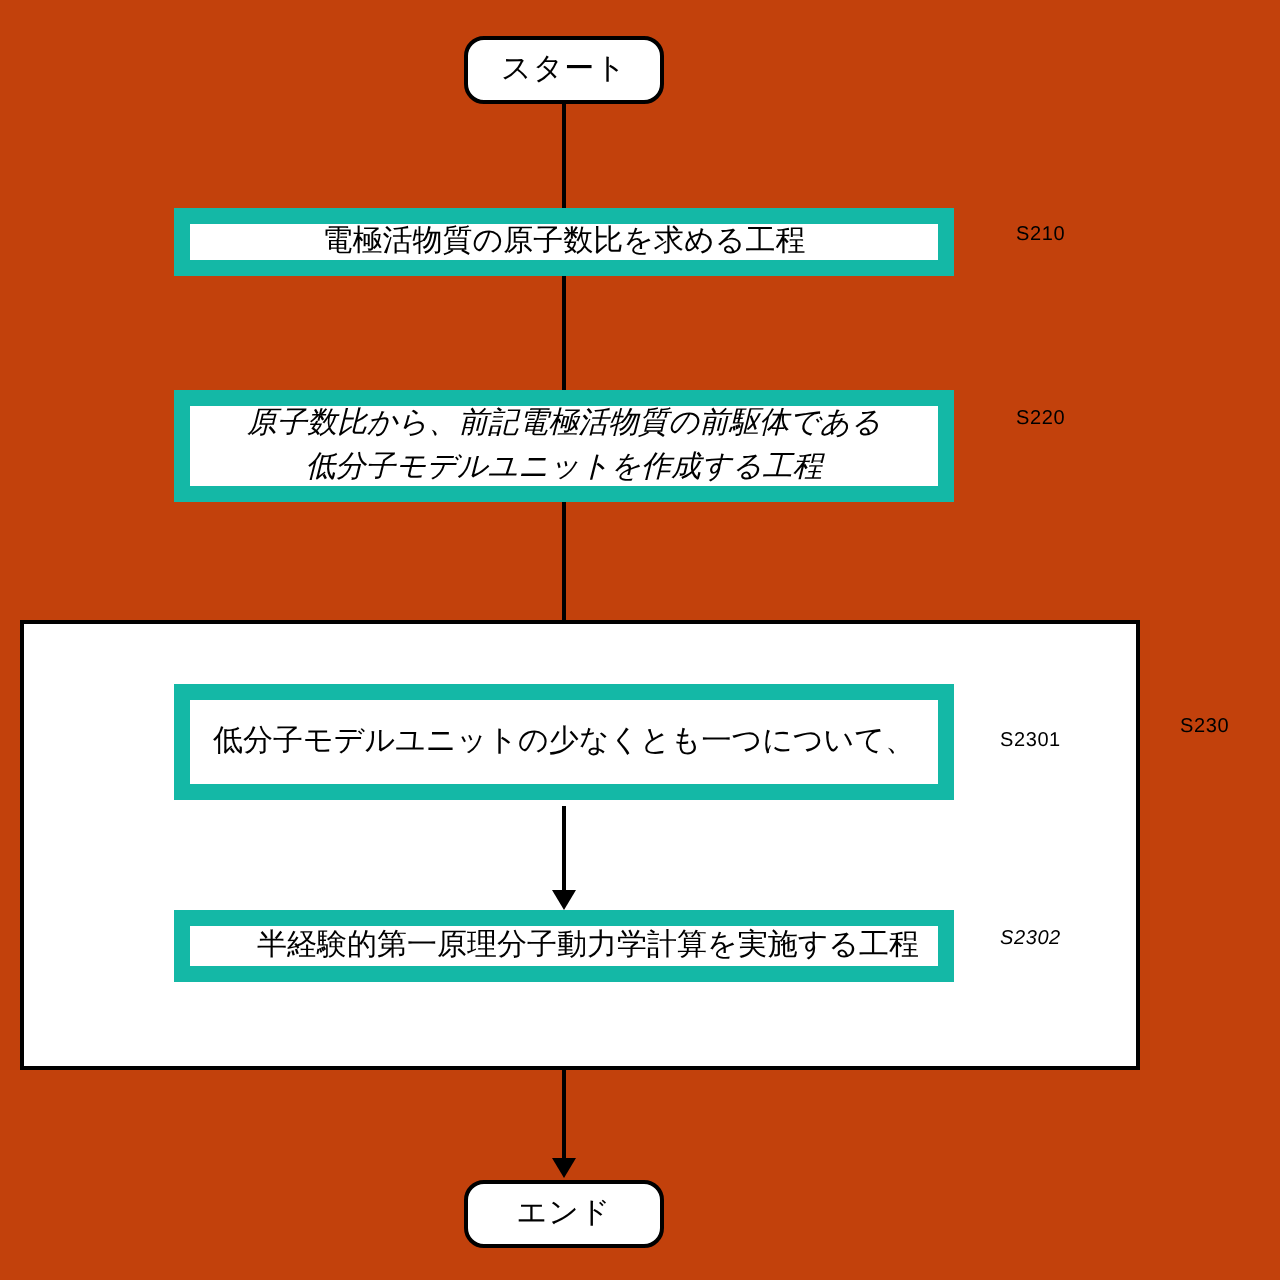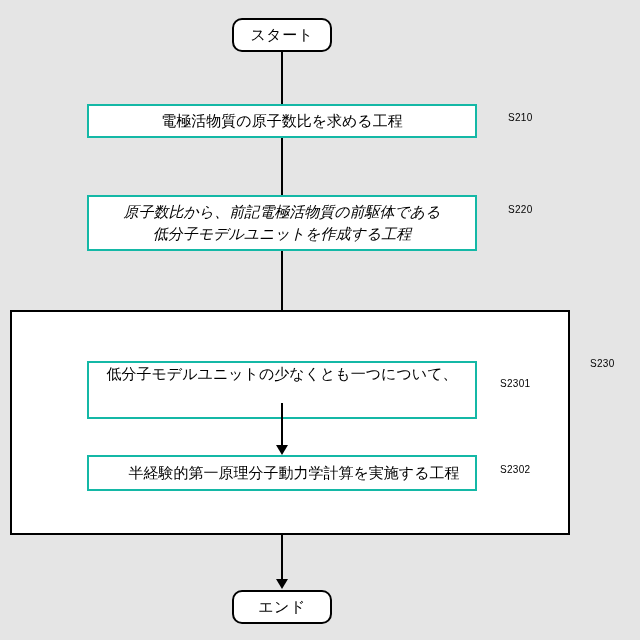--- a/index.html
+++ b/index.html
@@ -7,21 +7,21 @@
     padding: 0;
     background: #ffffff;
   }
   body {
     font-family: "Liberation Sans", "DejaVu Sans", sans-serif;
   }
   #canvas {
     position: relative;
     width: 640px;
     height: 640px;
-    background: #e5e5e5;
+    background: #c2410c;
     overflow: hidden;
   }
 
   
   .terminator {
     position: absolute;
     box-sizing: border-box;
     border: 2px solid #000000;
     border-radius: 10px;
     background: #ffffff;
@@ -32,21 +32,21 @@
     line-height: 1.2;
     color: #000000;
     letter-spacing: 0.5px;
     white-space: nowrap;
   }
 
   
   .process {
     position: absolute;
     box-sizing: border-box;
-    border: 2px solid #14b8a6;
+    border: 8px solid #14b8a6;
     background: #ffffff;
     display: flex;
     flex-direction: column;
     align-items: center;
     justify-content: center;
     font-size: 15px;
     line-height: 1.45;
     color: #000000;
     text-align: center;
     padding: 0 8px;
@@ -107,32 +107,32 @@
     <span class="ln">原子数比から、前記電極活物質の前駆体である</span>
     <span class="ln">低分子モデルユニットを作成する工程</span>
   </div>
   <div class="step-label" style="left:508px; top:204px;">S220</div>
 
   <div class="connector" style="left:281px; top:251px; height:59px;"></div>
 
   <div class="group-box" style="left:10px; top:310px; width:560px; height:225px;"></div>
   <div class="step-label" style="left:590px; top:315px;margin-top:43px;">S230</div>
 
-  <div class="process" style="left:87px; top:361px; width:390px; height:58px;justify-content:space-between;">
+  <div class="process" style="left:87px; top:342px; width:390px; height:58px;">
     <span class="ln">低分子モデルユニットの少なくとも一つについて、</span>
   </div>
-  <div class="step-label" style="left:500px; top:365px;margin-top:13px;">S2301</div>
+  <div class="step-label" style="left:500px; top:365px;">S2301</div>
 
   <div class="connector" style="left:281px; top:403px; height:44px;"></div>
   <div class="arrowhead" style="left:276px; top:445px;"></div>
 
   <div class="process" style="left:87px; top:455px; width:390px; height:36px;padding-left:32px;">
     <span class="ln">半経験的第一原理分子動力学計算を実施する工程</span>
   </div>
-  <div class="step-label" style="left:500px; top:464px;">S2302</div>
+  <div class="step-label" style="left:500px; top:464px;font-style:italic;">S2302</div>
 
   <div class="connector" style="left:281px; top:535px; height:46px;"></div>
   <div class="arrowhead" style="left:276px; top:579px;"></div>
 
   <div class="terminator" style="left:232px; top:590px; width:100px; height:34px;justify-content:center;">
     <span>エンド</span>
   </div>
 
 </div>
 

